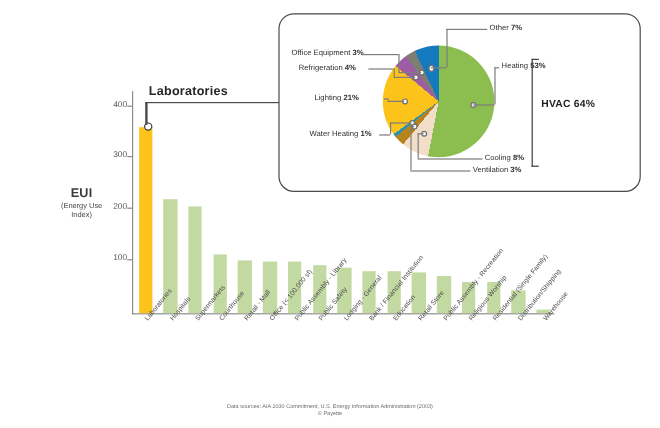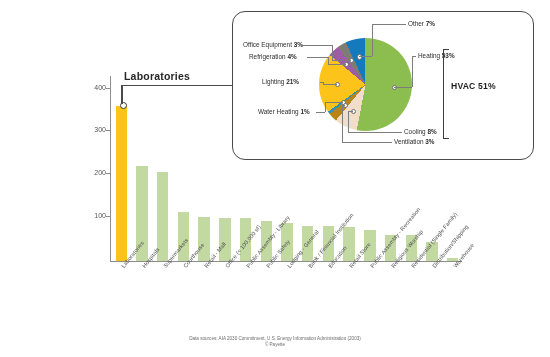--- a/index.html
+++ b/index.html
@@ -93,20 +93,27 @@
   .footer{
     position:absolute;left:0;top:336px;width:550px;text-align:center;
     font-size:4.6px;color:#6d6d6d;line-height:6px;
   }
 </style>
 </head>
 <body>
 
 <div id="stage">
 
+  <div class="axis-title">
+    <div class="big">EUI</div>
+    <div class="small">
+      <div>(Energy Use</div>
+      <div>Index)</div>
+    </div>
+  </div>
 
   <div class="ytick" style="left:72px;top:84px;">400</div>
   <div class="ytick" style="left:72px;top:126px;">300</div>
   <div class="ytick" style="left:72px;top:169px;">200</div>
   <div class="ytick" style="left:72px;top:212px;">100</div>
 
   <div class="ytickmark" style="left:106px;top:87.5px;"></div>
   <div class="ytickmark" style="left:106px;top:129.5px;"></div>
   <div class="ytickmark" style="left:106px;top:172.5px;"></div>
   <div class="ytickmark" style="left:106px;top:215.5px;"></div>
@@ -201,20 +208,20 @@
       <div class="lpt" style="left: 343.1px; top: 102.9px;"></div>
       <div class="pielab" style="top: 138px; left: 394px;">Ventilation <b>3%</b></div>
       <div class="leader v" style="left: 342px; top: 104.9px; height: 37.1px;"></div>
       <div class="leader h" style="left: 342px; top: 104.9px; width: 3.1px;"></div>
       <div class="leader h" style="left: 342px; top: 142px; width: 50px;"></div>
     </div>
 
   <div class="brk v" style="left:443px;top:49px;height:90px;"></div>
   <div class="brk h" style="left:443px;top:49px;width:6px;"></div>
   <div class="brk h" style="left:443px;top:138px;width:6px;"></div>
-  <div class="hvac-text">HVAC 51%</div>
+  <div class="hvac-text">HVAC 64%</div>
 
   <div class="footer">
     <div>Data sources: AIA 2030 Commitment, U.S. Energy Information Administration (2003)</div>
     <div>© Payette</div>
   </div>
 
 </div>
 
 </body></html>

